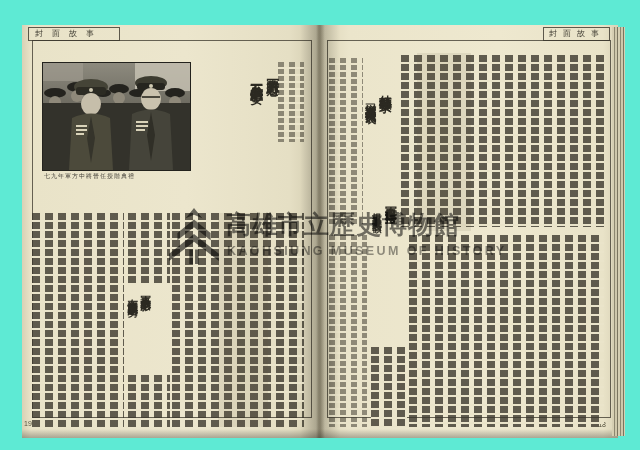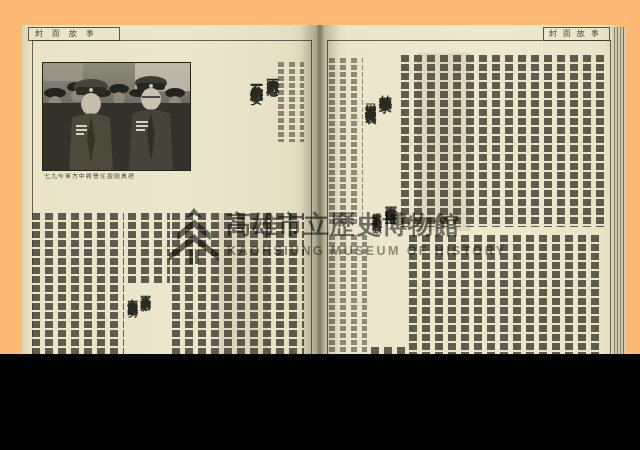--- a/index.html
+++ b/index.html
@@ -1,16 +1,16 @@
 <!DOCTYPE html>
 <html><head>
 <meta charset="utf-8">
 <style>
   html,body{margin:0;padding:0;background:#000;}
-  #stage{position:relative;width:640px;height:354px;background:#fdba74;overflow:hidden;
+  #stage{position:relative;width:640px;height:450px;background:#5eead4;overflow:hidden;
          font-family:"Liberation Sans",sans-serif;}
   .page{position:absolute;top:25px;height:413px;}
   #left-page{left:22px;width:297px;
     background:linear-gradient(to right,#d8d1b5 0,#e9e3c8 3%,#ece6cd 55%,#e5dfc4 90%,#d3ccb0 99%,#bdb69a 100%);}
   #right-page{left:319px;width:299px;
     background:linear-gradient(to right,#c3bca0 0,#ded7bb 2%,#ebe5cb 10%,#eee8cf 60%,#e9e3c8 95%,#d9d2b6 100%);}
   .page::after{content:"";position:absolute;left:0;bottom:0;width:100%;height:9px;
     background:linear-gradient(to bottom,rgba(0,0,0,0),rgba(0,0,0,.28));}
   #gutter-shadow{position:absolute;left:300px;top:25px;width:40px;height:413px;
     background:linear-gradient(to right,rgba(0,0,0,0) 0,rgba(0,0,0,.18) 40%,rgba(20,15,5,.38) 50%,rgba(0,0,0,.15) 62%,rgba(0,0,0,0) 100%);}

